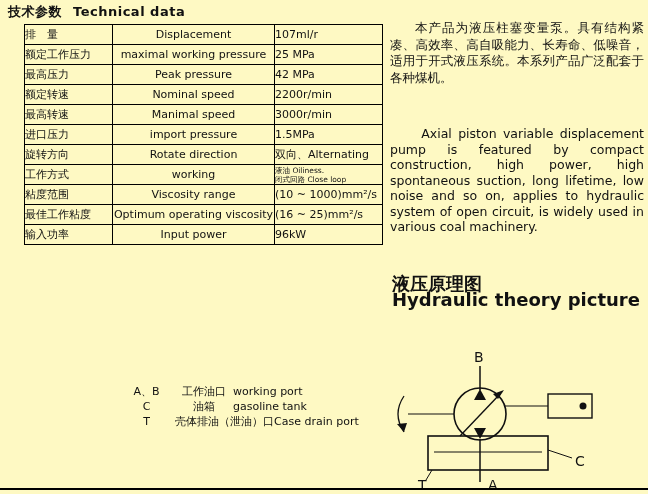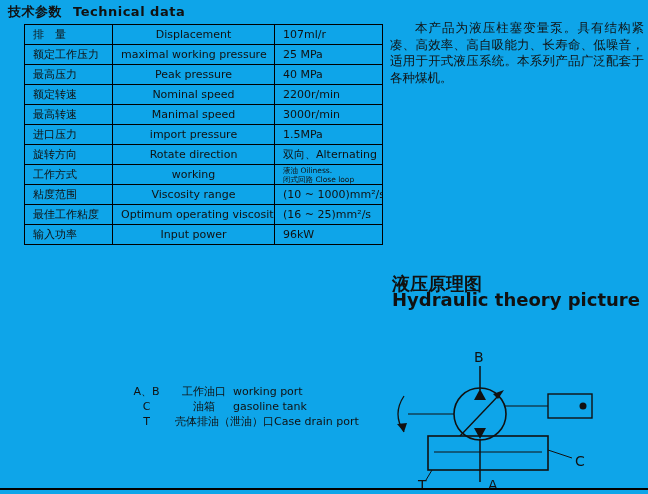--- a/index.html
+++ b/index.html
@@ -4,38 +4,38 @@
 <style>
   * { margin:0; padding:0; box-sizing:border-box; }
   html,body { width:648px; height:494px; }
   body {
     position:relative;
     background:#ffffff;
     color:#111111;
     font-family:"DejaVu Sans", sans-serif;
     overflow:hidden;
   }
-  .page { position:absolute; inset:0; background:#0ea5e9; }
+  .page { position:absolute; inset:0; background:#fef9c3; }
 
   .title {
     position:absolute; left:8px; top:3px;
     font-size:13px; font-weight:bold; letter-spacing:0.5px;
     white-space:nowrap;
   }
   .title .en { margin-left:6px; }
 
   table.spec {
     position:absolute; left:24px; top:24px;
     border-collapse:collapse; table-layout:fixed; width:358px;
   }
   table.spec td {
     border:1px solid #000;
     height:20px;
     font-size:11px;
-    padding:0 8px;
+    padding:0 0;
     white-space:nowrap;
     overflow:hidden;
     vertical-align:middle;
   }
   td.c1 { width:88px; }
   td.c2 { width:162px;text-align:center; }
   td.c3 { width:108px; }
   .small-line { font-size:7.5px; line-height:9px; white-space:nowrap; }
 
   .desc-zh {
@@ -89,21 +89,21 @@
         <td class="c3">107ml/r</td>
       </tr>
       <tr>
         <td class="c1">额定工作压力</td>
         <td class="c2">maximal working pressure</td>
         <td class="c3">25 MPa</td>
       </tr>
       <tr>
         <td class="c1">最高压力</td>
         <td class="c2">Peak pressure</td>
-        <td class="c3">40 MPa</td>
+        <td class="c3">42 MPa</td>
       </tr>
       <tr>
         <td class="c1">额定转速</td>
         <td class="c2">Nominal speed</td>
         <td class="c3">2200r/min</td>
       </tr>
       <tr>
         <td class="c1">最高转速</td>
         <td class="c2">Manimal speed</td>
         <td class="c3">3000r/min</td>
@@ -138,20 +138,21 @@
       </tr>
       <tr>
         <td class="c1">输入功率</td>
         <td class="c2">Input power</td>
         <td class="c3">96kW</td>
       </tr>
     </tbody>
   </table>
 
   <div class="desc-zh">本产品为液压柱塞变量泵。具有结构紧凑、高效率、高自吸能力、长寿命、低噪音，适用于开式液压系统。本系列产品广泛配套于各种煤机。</div>
+  <div class="desc-en">Axial piston variable displacement pump is featured by compact construction, high power, high spontaneous suction, long lifetime, low noise and so on, applies to hydraulic system of open circuit, is widely used in various coal machinery.</div>
 
   <div class="diagram-title">
     <div>液压原理图</div>
     <div>Hydraulic theory picture</div>
   </div>
 
   <div class="legend">
     <div class="legend-row">
       <span class="legend-sym">A、B</span>
       <span class="legend-zh">工作油口</span>

